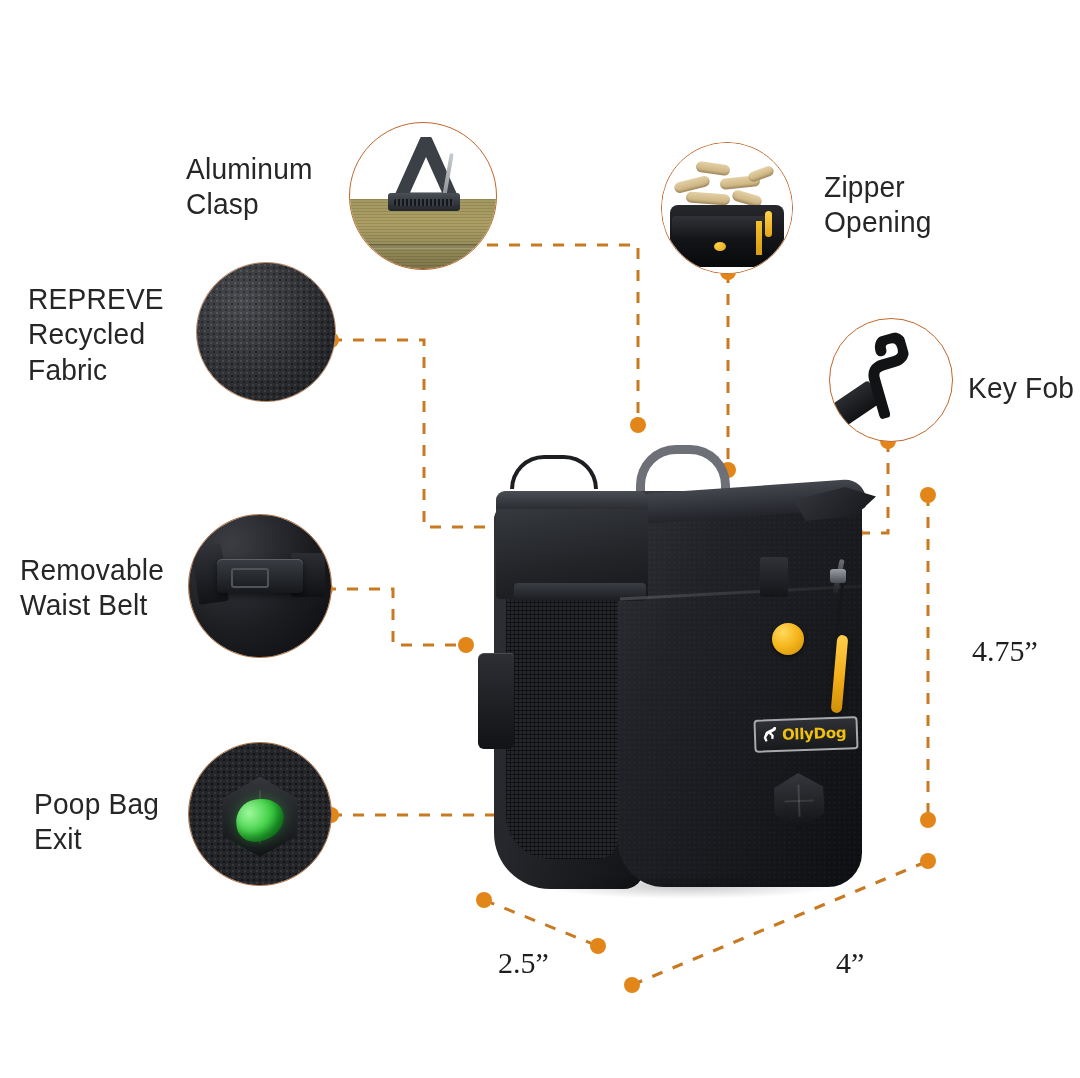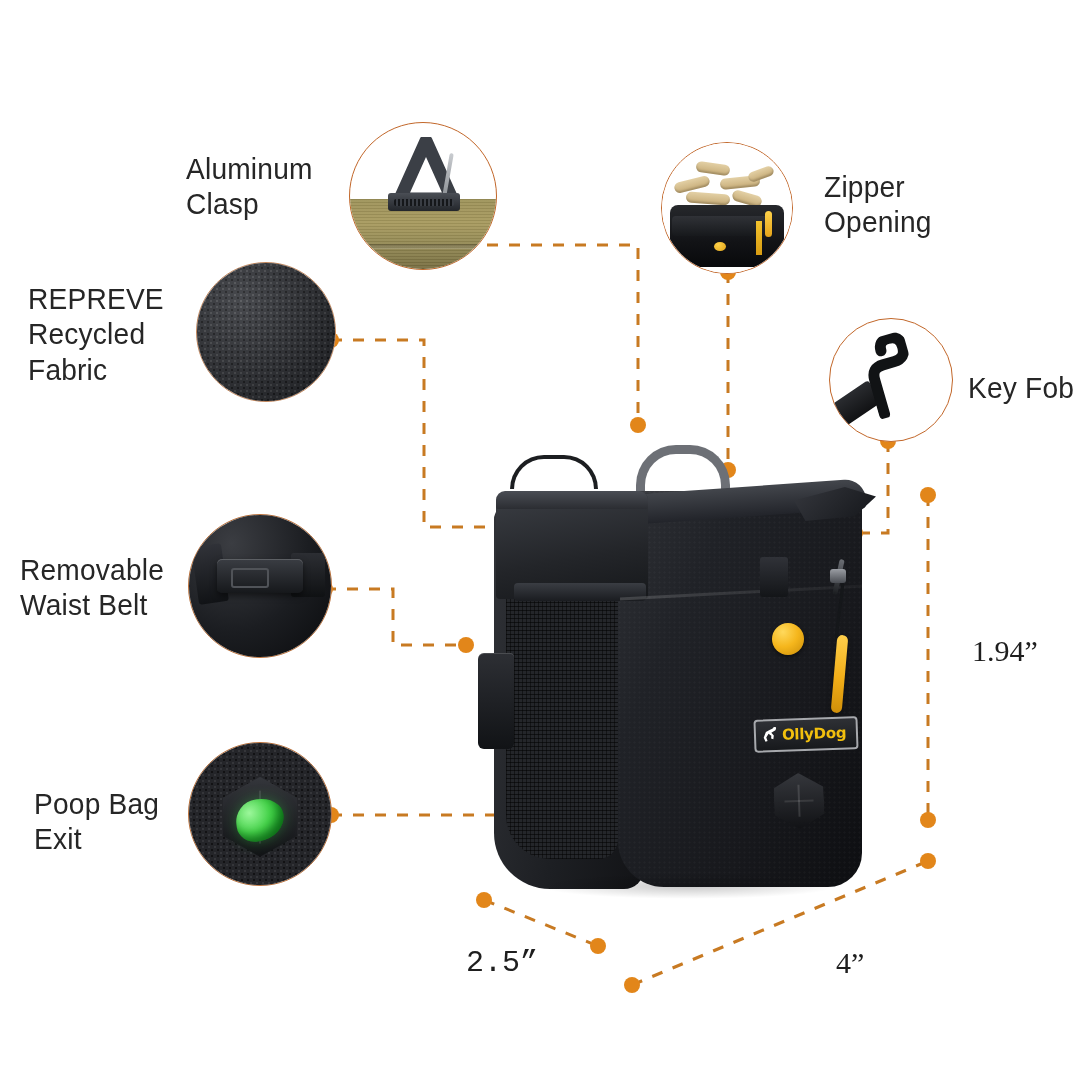--- a/index.html
+++ b/index.html
@@ -46,21 +46,21 @@
   
   .dim{
     position:absolute;
     color:#1e1e1e;
     font-family:"Liberation Serif", serif;
     font-size:30px;
     font-style:italic;
     letter-spacing:0px;
   }
   .dim-475{left:972px; top:634px; font-style:normal;}
-  .dim-25 {left:466px; top:946px; font-style:normal;font-family:Liberation Mono, monospace;}
+  .dim-25 {left:498px; top:946px; font-style:normal;}
   .dim-4  {left:836px; top:946px; font-style:normal;}
 
   
   .bubble{
     position:absolute;
     border-radius:50%;
     overflow:hidden;
     box-sizing:border-box;
     border:1.6px solid #c2672a;
     background:#fff;
@@ -524,17 +524,17 @@
 Recycled
 Fabric</div>
   <div class="label lbl-waist">Removable
 Waist Belt</div>
   <div class="label lbl-poop">Poop Bag
 Exit</div>
   <div class="label right lbl-zipper">Zipper
 Opening</div>
   <div class="label right lbl-keyfob">Key Fob</div>
 
-  <div class="dim dim-475">1.94”</div>
+  <div class="dim dim-475">4.75”</div>
   <div class="dim dim-25">2.5”</div>
   <div class="dim dim-4">4”</div>
 
 </div>
 
 </body></html>

